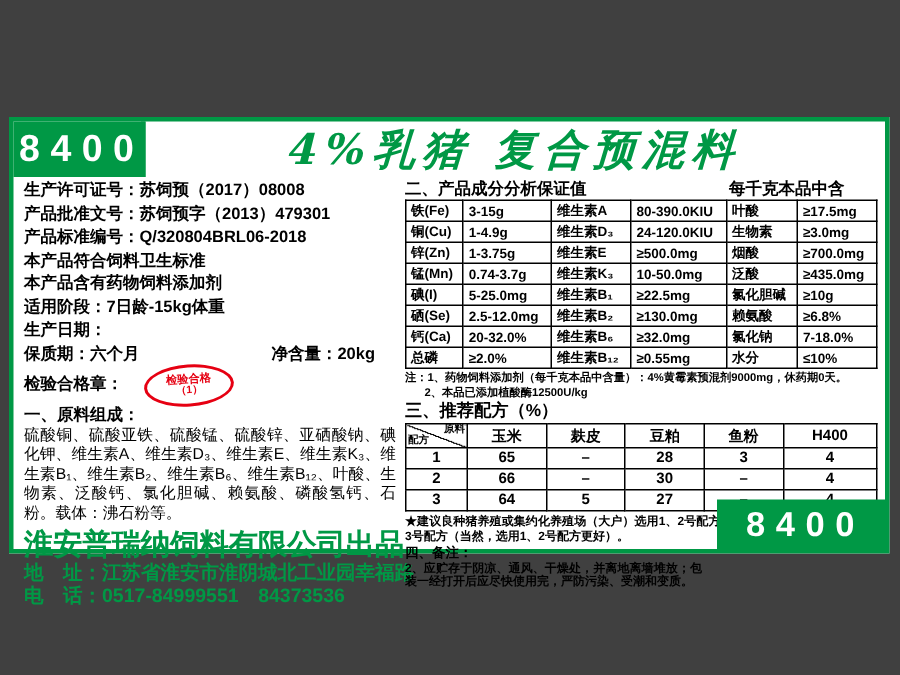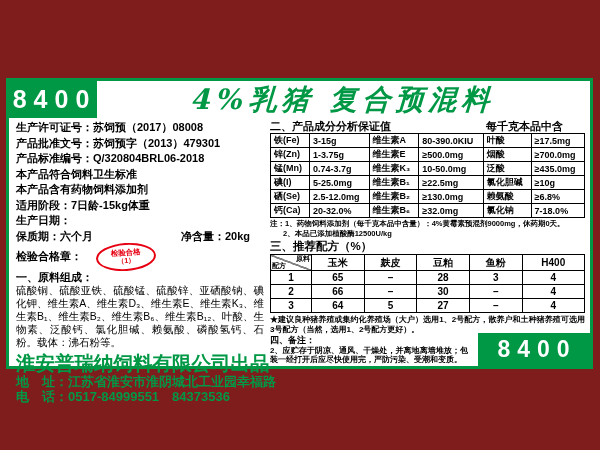--- a/index.html
+++ b/index.html
@@ -1,16 +1,16 @@
 <!DOCTYPE html>
 <html><head>
 <meta charset="utf-8">
 <style>
   html,body{margin:0;padding:0;}
-  .page{position:relative;width:600px;height:450px;background:#7f1d1d;overflow:hidden;
+  .page{position:relative;width:600px;height:450px;background:#404040;overflow:hidden;
         font-family:"Liberation Sans",sans-serif;color:#000;}
   .label{position:absolute;left:6px;top:78px;width:587px;height:291px;box-sizing:border-box;
          border:3px solid #009845;background:#fff;}
   
   .header{display:flex;height:37px;}
   .code-box{width:88px;background:#009845;color:#fff;font-size:25px;font-weight:bold;
             letter-spacing:7px;display:flex;align-items:center;justify-content:center;
             padding-left:6px;box-sizing:border-box;border-right:3px solid #009845;}
   .title-box{flex:1;display:flex;align-items:center;justify-content:center;
              color:#009845;font-family:"DejaVu Serif",serif;font-style:italic;font-weight:bold;
@@ -106,20 +106,28 @@
           <tbody>
           <tr>
             <td>铁(Fe)</td>
             <td>3-15g</td>
             <td>维生素A</td>
             <td>80-390.0KIU</td>
             <td>叶酸</td>
             <td>≥17.5mg</td>
           </tr>
           <tr>
+            <td>铜(Cu)</td>
+            <td>1-4.9g</td>
+            <td>维生素D₃</td>
+            <td>24-120.0KIU</td>
+            <td>生物素</td>
+            <td>≥3.0mg</td>
+          </tr>
+          <tr>
             <td>锌(Zn)</td>
             <td>1-3.75g</td>
             <td>维生素E</td>
             <td>≥500.0mg</td>
             <td>烟酸</td>
             <td>≥700.0mg</td>
           </tr>
           <tr>
             <td>锰(Mn)</td>
             <td>0.74-3.7g</td>
@@ -144,20 +152,28 @@
             <td>赖氨酸</td>
             <td>≥6.8%</td>
           </tr>
           <tr>
             <td>钙(Ca)</td>
             <td>20-32.0%</td>
             <td>维生素B₆</td>
             <td>≥32.0mg</td>
             <td>氯化钠</td>
             <td>7-18.0%</td>
+          </tr>
+          <tr>
+            <td>总磷</td>
+            <td>≥2.0%</td>
+            <td>维生素B₁₂</td>
+            <td>≥0.55mg</td>
+            <td>水分</td>
+            <td>≤10%</td>
           </tr>
           </tbody>
         </table>
 
         <div class="notes">注：1、药物饲料添加剂（每千克本品中含量）：4%黄霉素预混剂9000mg，休药期0天。</div>
         <div class="notes note-indent">2、本品已添加植酸酶12500U/kg</div>
 
         <div class="formula-heading">三、推荐配方（%）</div>
 
         <table class="formula">

